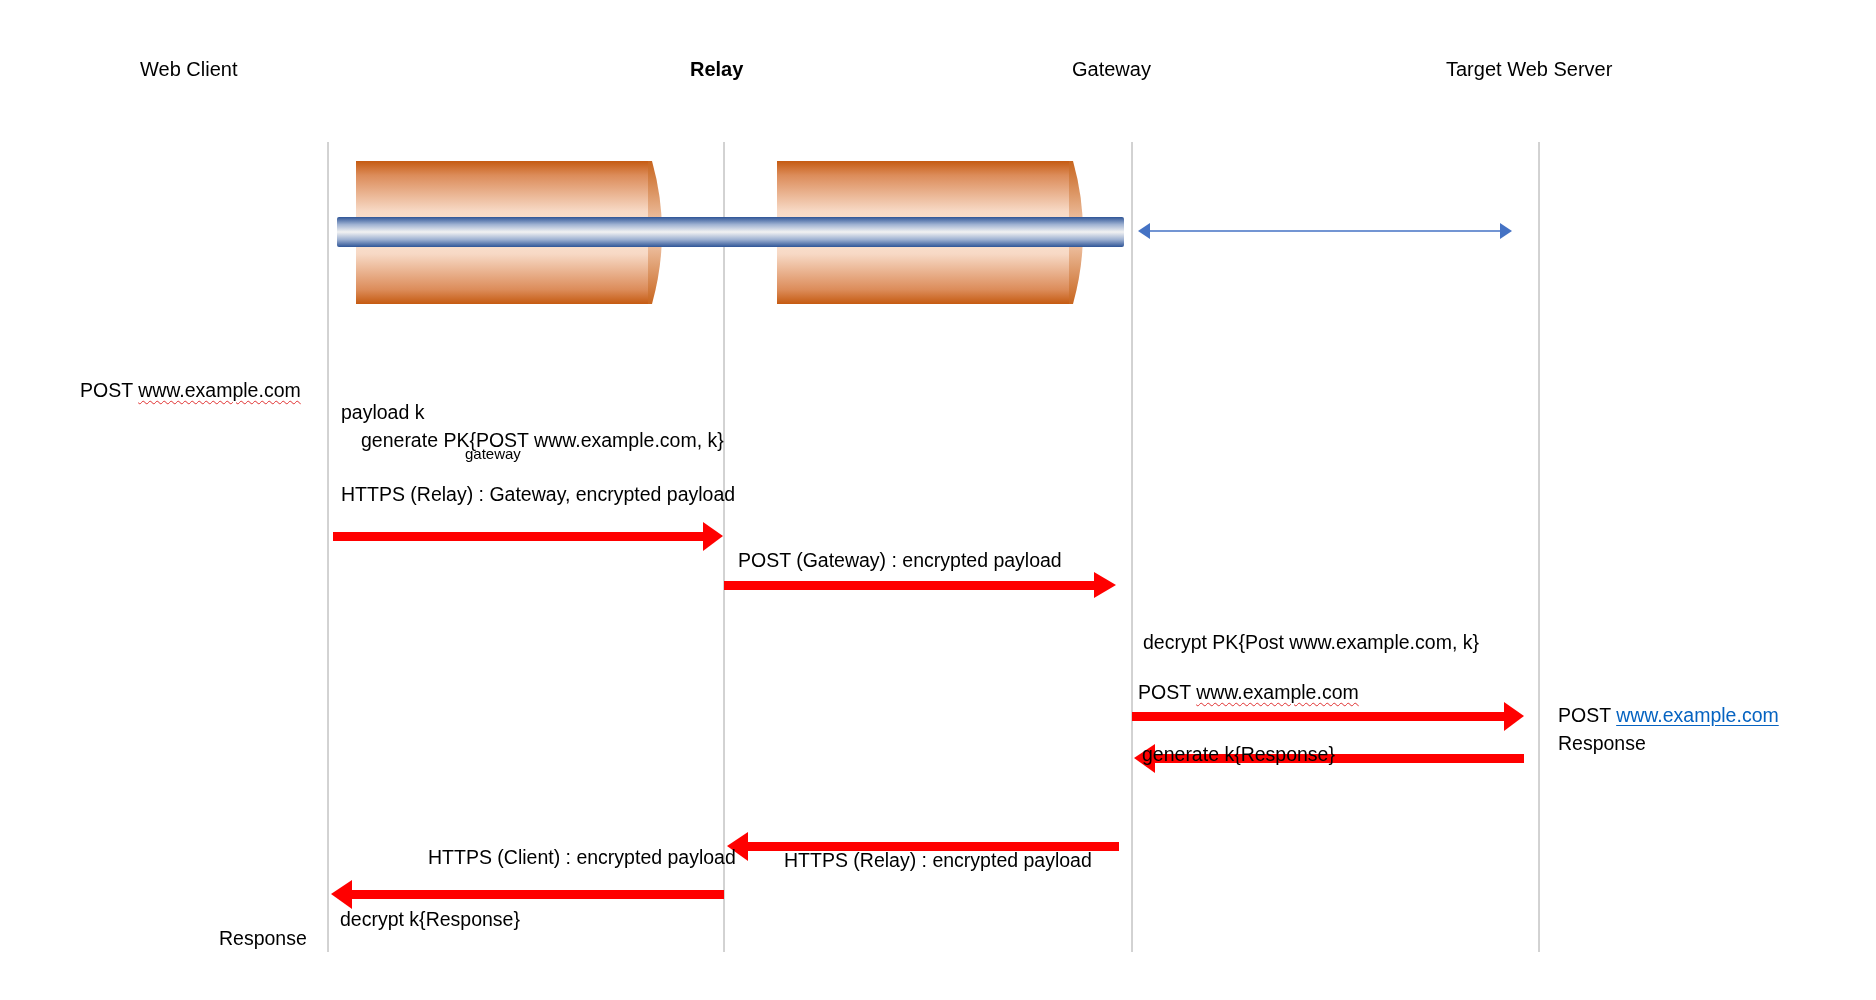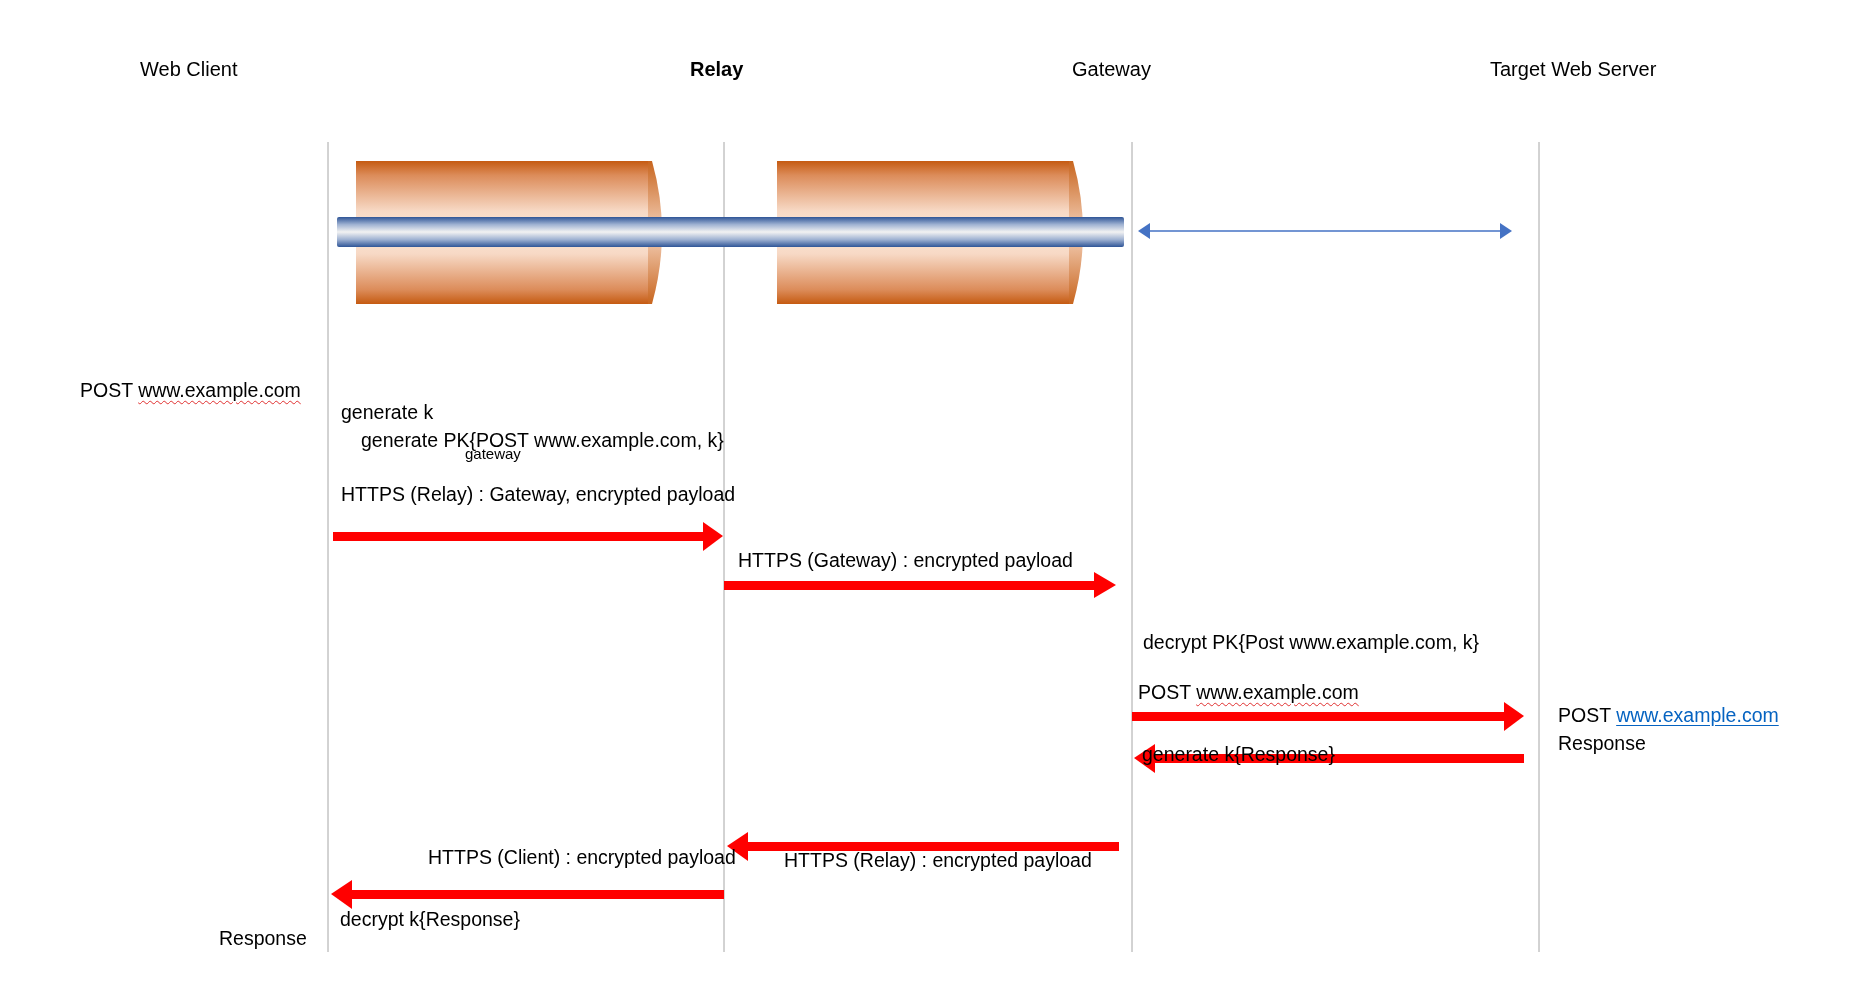--- a/index.html
+++ b/index.html
@@ -85,33 +85,33 @@
   </g>
   <g>
     <rect x="352" y="890" width="372" height="9" fill="#ff0000"></rect>
     <polygon points="331,894 352,880 352,909" fill="#ff0000"></polygon>
   </g>
 </svg>
 
 <div class="abs header" style="left:140px;">Web Client</div>
 <div class="abs header" style="left:690px;font-weight:bold;">Relay</div>
 <div class="abs header" style="left:1072px;">Gateway</div>
-<div class="abs header" style="left:1490px;">Target Web Server</div>
+<div class="abs header" style="left:1446px;">Target Web Server</div>
 
 <div class="abs lbl" style="left:80px; top:379px;">
   <span>POST </span><span class="squiggle">www.example.com</span>
 </div>
 
-<div class="abs lbl" style="left:341px; top:401px;">generate k</div>
+<div class="abs lbl" style="left:341px; top:401px;">payload k</div>
 <div class="abs lbl" style="left:321px; top:429px;margin-left:40px;">
   <span>generate PK</span><span>{POST www.example.com, k}</span><span class="sub" style="position:absolute; left:104px; top:14px; margin-left:0;">gateway</span>
 </div>
 
 <div class="abs lbl" style="left:341px; top:483px;">HTTPS (Relay) : Gateway, encrypted payload</div>
-<div class="abs lbl" style="left:738px; top:549px;">HTTPS (Gateway) : encrypted payload</div>
+<div class="abs lbl" style="left:738px; top:549px;">POST (Gateway) : encrypted payload</div>
 
 <div class="abs lbl" style="left:1143px; top:631px;">decrypt PK{Post www.example.com, k}</div>
 
 <div class="abs lbl" style="left:1138px; top:681px;">
   <span>POST </span><span class="squiggle">www.example.com</span>
 </div>
 
 <div class="abs lbl" style="left:1558px; top:704px;">
   <span>POST </span><span class="link">www.example.com</span>
 </div>

